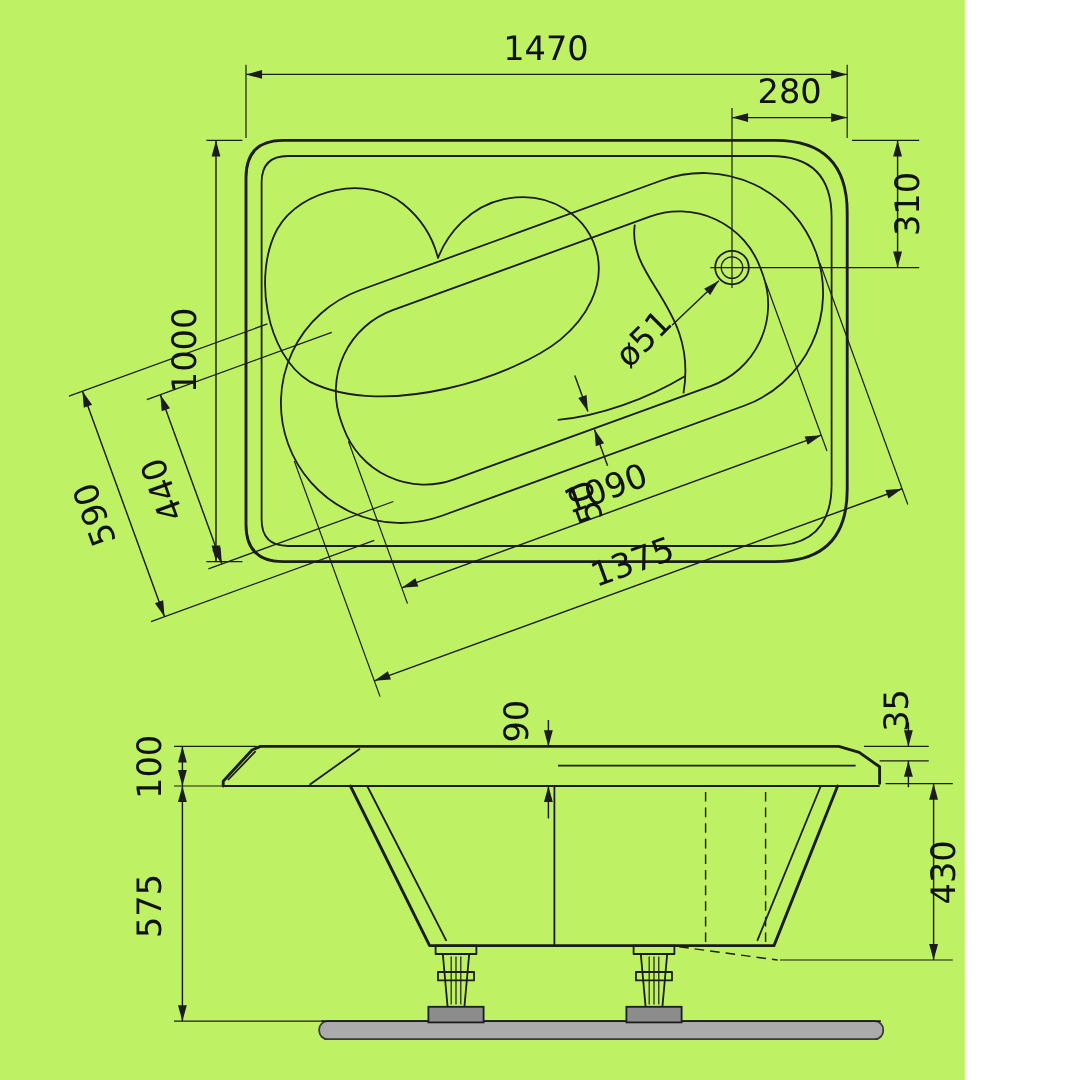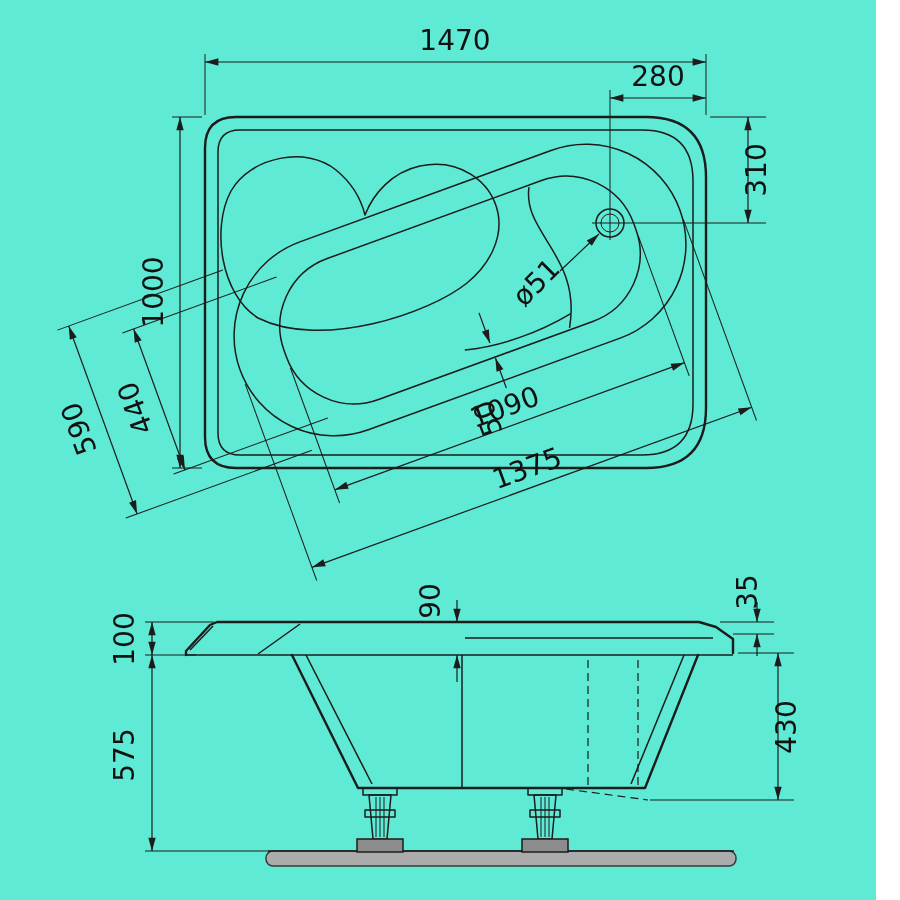--- a/index.html
+++ b/index.html
@@ -1,16 +1,16 @@
 <!DOCTYPE html>
 <html><head>
 <meta charset="utf-8">
 <style>
   html,body { margin:0; padding:0; background:#ffffff; }
-  .page { width:876px; height:900px; background:#5eead4; position:relative; overflow:hidden; }
+  .page { width:804px; height:900px; background:#bef264; position:relative; overflow:hidden; }
   svg { display:block; }
   .obj  { stroke:#1c1c1c; stroke-width:2.4; fill:none; stroke-linejoin:round; stroke-linecap:round; }
   .obj2 { stroke:#1c1c1c; stroke-width:1.5; fill:none; stroke-linejoin:round; }
   .thin { stroke:#1c1c1c; stroke-width:1;   fill:none; }
   .dim  { stroke:#1c1c1c; stroke-width:1.2; fill:none; }
   .ext  { stroke:#1c1c1c; stroke-width:1;   fill:none; }
   .dash { stroke:#1c1c1c; stroke-width:1.2; fill:none; stroke-dasharray:8 5; }
   .dimtext { font-family:"DejaVu Sans", sans-serif; font-size:28px; fill:#111; text-anchor:middle; }
 </style>
 </head>

